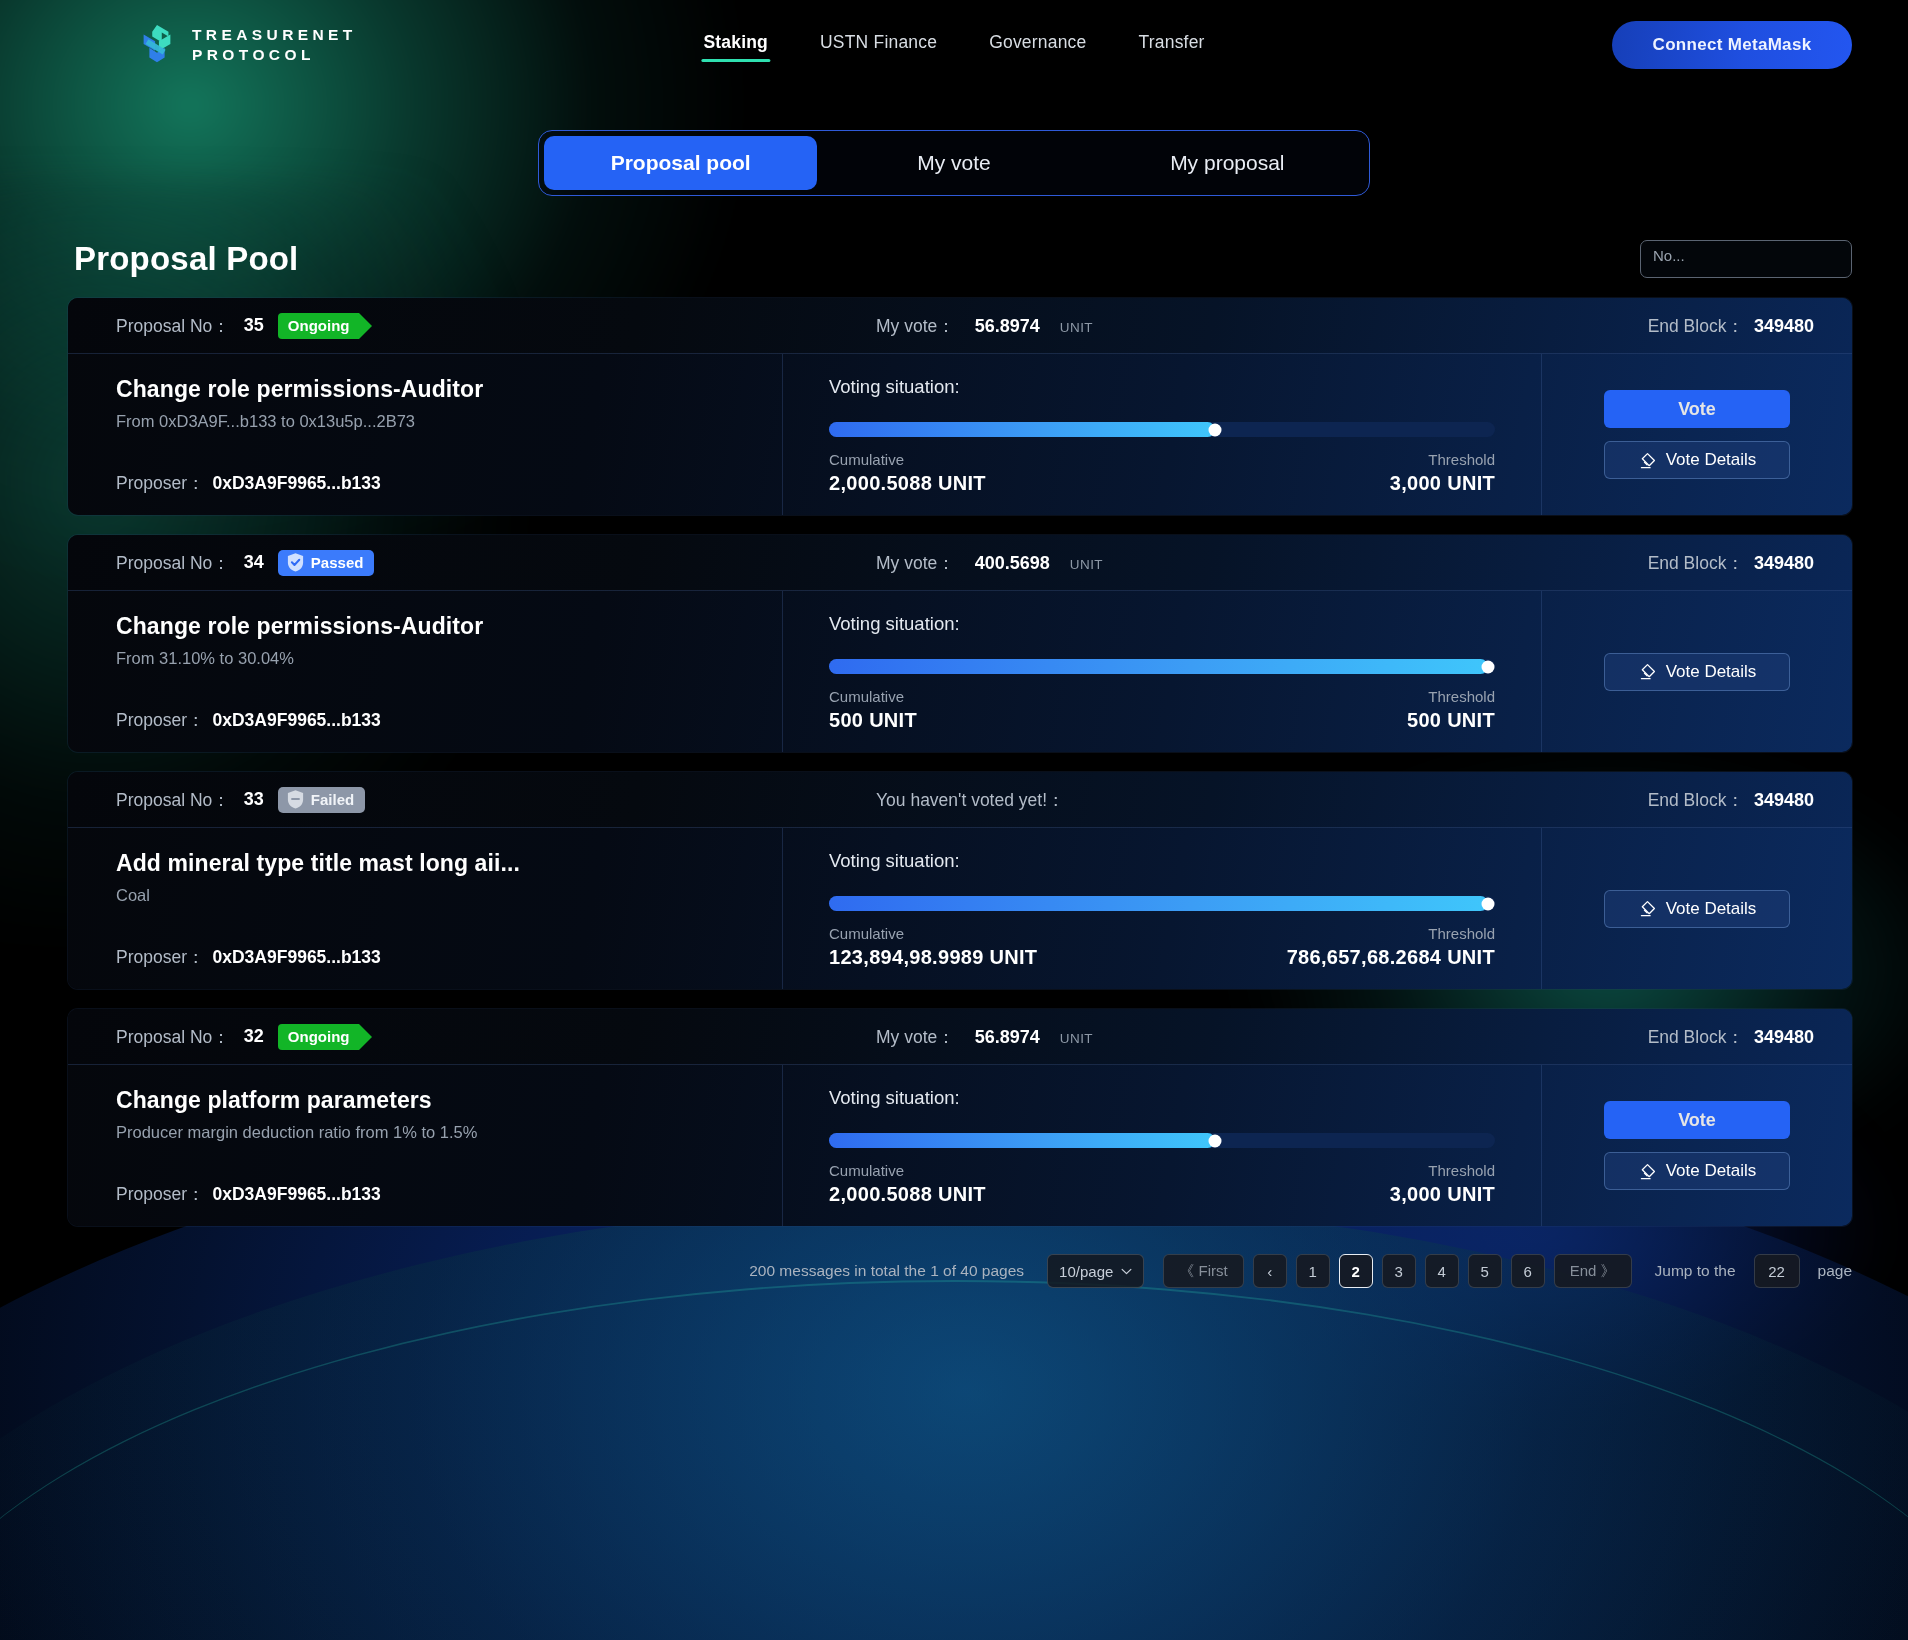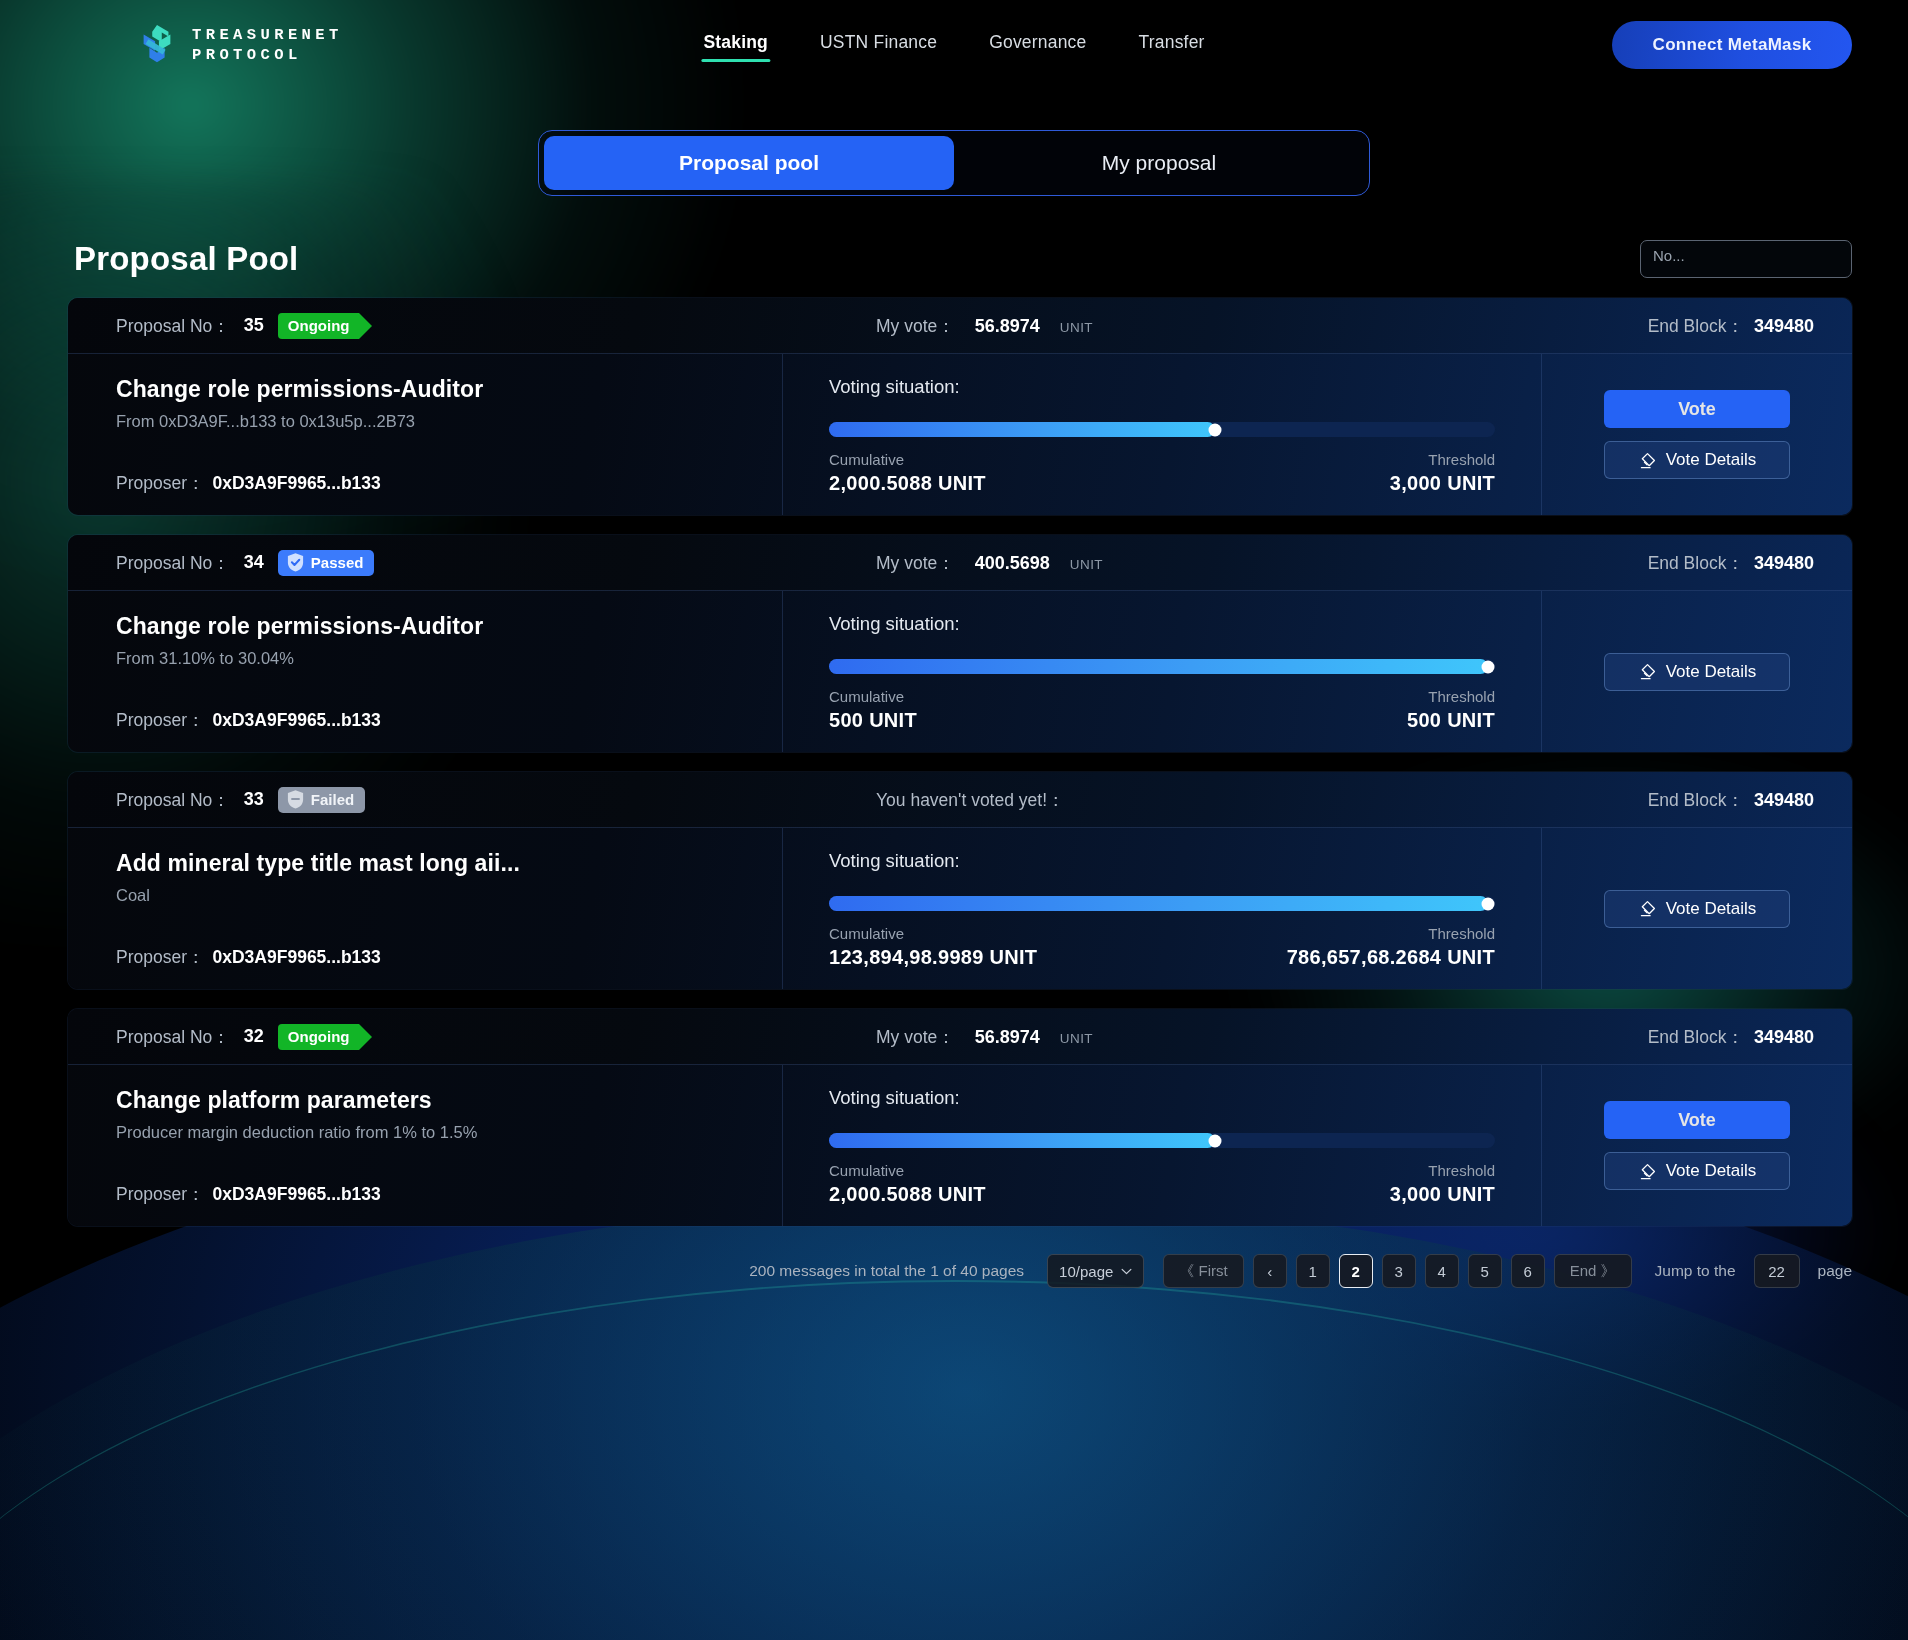--- a/index.html
+++ b/index.html
@@ -53,21 +53,21 @@
     border-top: 2px solid rgba(40,190,170,.28);
     background: transparent;
   }
 
   
   .header {
     position: relative; z-index: 5;
     height: 90px;
     display: flex; align-items: center;
   }
-  .brand { display: flex; align-items: center; gap: 14px; margin-left: 136px; font-family: Liberation Mono, monospace; }
+  .brand { display: flex; align-items: center; gap: 14px; margin-left: 136px; }
   .brand-mark { width: 42px; height: 44px; flex: 0 0 auto; }
   .brand-text { display: flex; flex-direction: column; gap: 3px; }
   .brand-line {
     color: #fff; font-size: 15.5px; letter-spacing: 4.4px; font-weight: 600;
     line-height: 1.06;
   }
   .nav {
     position: absolute; left: 50%; transform: translateX(-50%);
     display: flex; align-items: center; gap: 48px;
   }
@@ -277,20 +277,21 @@
     <div class="nav-item">Governance</div>
     <div class="nav-item">Transfer</div>
   </div>
 
   <button class="connect-btn">Connect MetaMask</button>
 </div>
 
 <div class="tabs-wrap">
   <div class="tabs">
     <div class="tab active">Proposal pool</div>
+    <div class="tab">My vote</div>
     <div class="tab">My proposal</div>
   </div>
 </div>
 
 <div class="title-row">
   <div class="page-title">Proposal Pool</div>
   <div class="search-box">
     <input class="search-input" placeholder="No..." style="">
     <svg class="search-icon" viewBox="0 0 20 20">
       <circle cx="8.5" cy="8.5" r="5.6" fill="none" stroke="#cfd6df" stroke-width="1.5"></circle>

